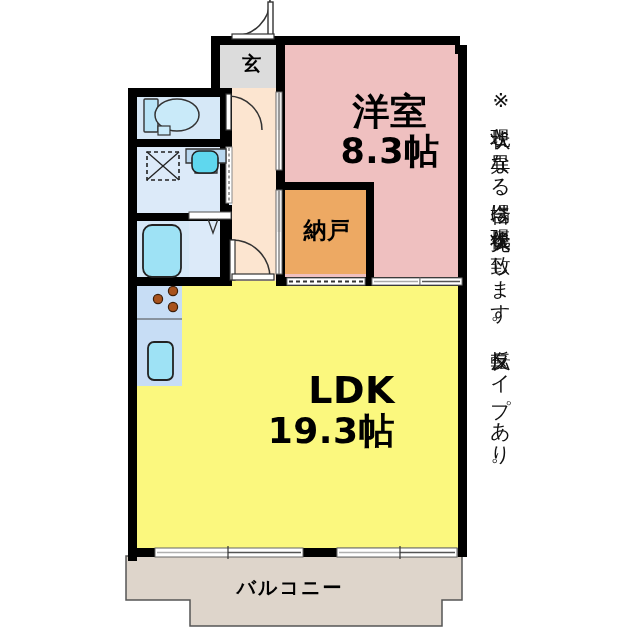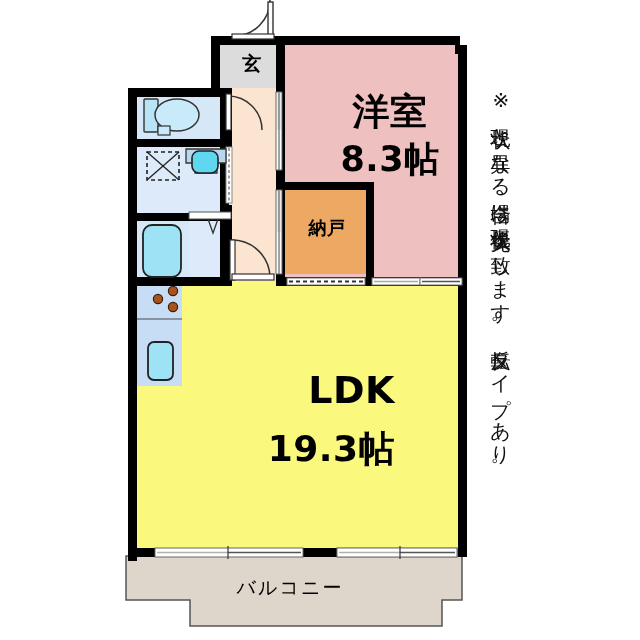--- a/index.html
+++ b/index.html
@@ -27,28 +27,28 @@
   .room-label {
     position: absolute;
     text-align: center;
     color: #000000;
     font-weight: bold;
     line-height: 1.06;
     white-space: nowrap;
     letter-spacing: 0.5px;
   }
   #label-washitsu { left: 310px; top: 92px; width: 160px; font-size: 37px; }
-  #label-washitsu .sz { font-size: 35px; display: block; margin-top: 10px; }
-  #label-nando { left: 282px; top: 218px; width: 90px; font-size: 18px; }
+  #label-washitsu .sz { font-size: 35px; display: block; margin-top: 2px; }
+  #label-nando { left: 282px; top: 218px; width: 90px; font-size: 23px; }
   #label-ldk { left: 205px; top: 370px; width: 190px; font-size: 38px; text-align: right; }
-  #label-ldk .sz { font-size: 36px; display: block; margin-top: 20px; }
+  #label-ldk .sz { font-size: 36px; display: block; margin-top: 2px; }
   #label-genkan { left: 228px; top: 53px; width: 48px; font-size: 19px; font-weight: bold; }
   #label-balcony {
     left: 190px; top: 577px; width: 200px;
-    font-size: 19px; font-weight: normal; letter-spacing: 2px;
+    font-size: 19px; font-weight: bold; letter-spacing: 2px;
   }
   #disclaimer {
     position: absolute;
     left: 478px;
     top: 88px;
     width: 34px;
     height: 470px;
     writing-mode: vertical-rl;
     text-orientation: upright;
     font-size: 20px;

